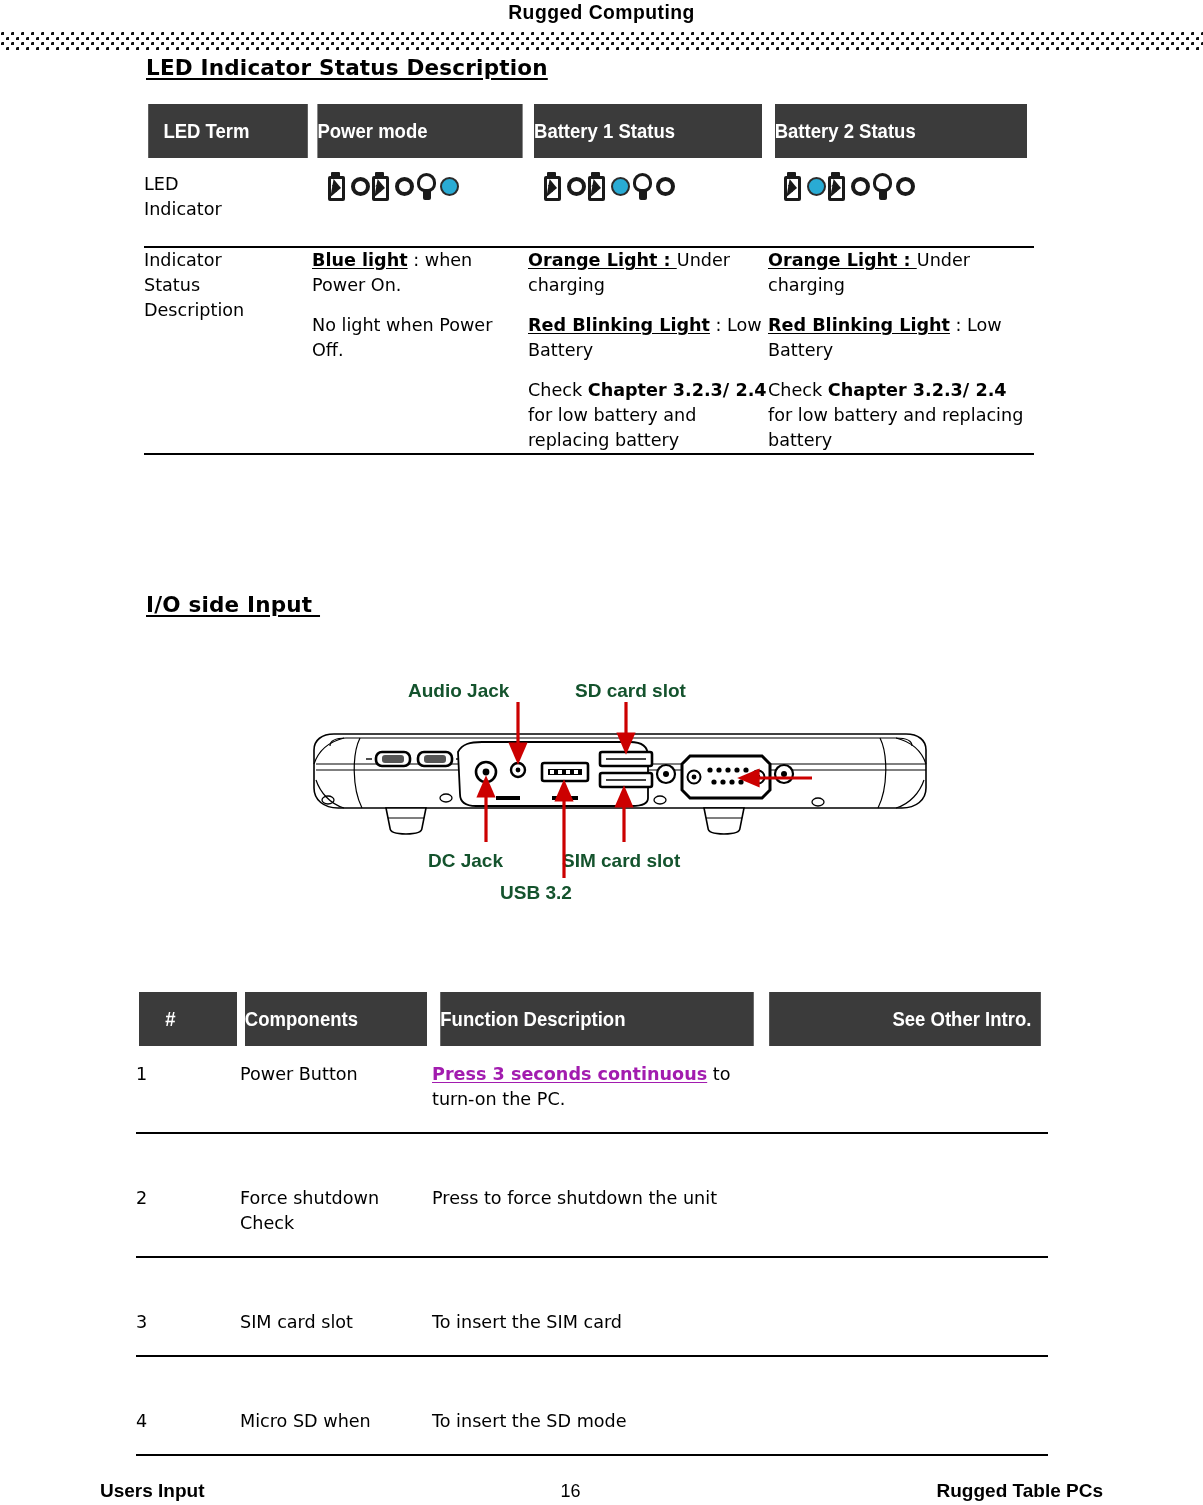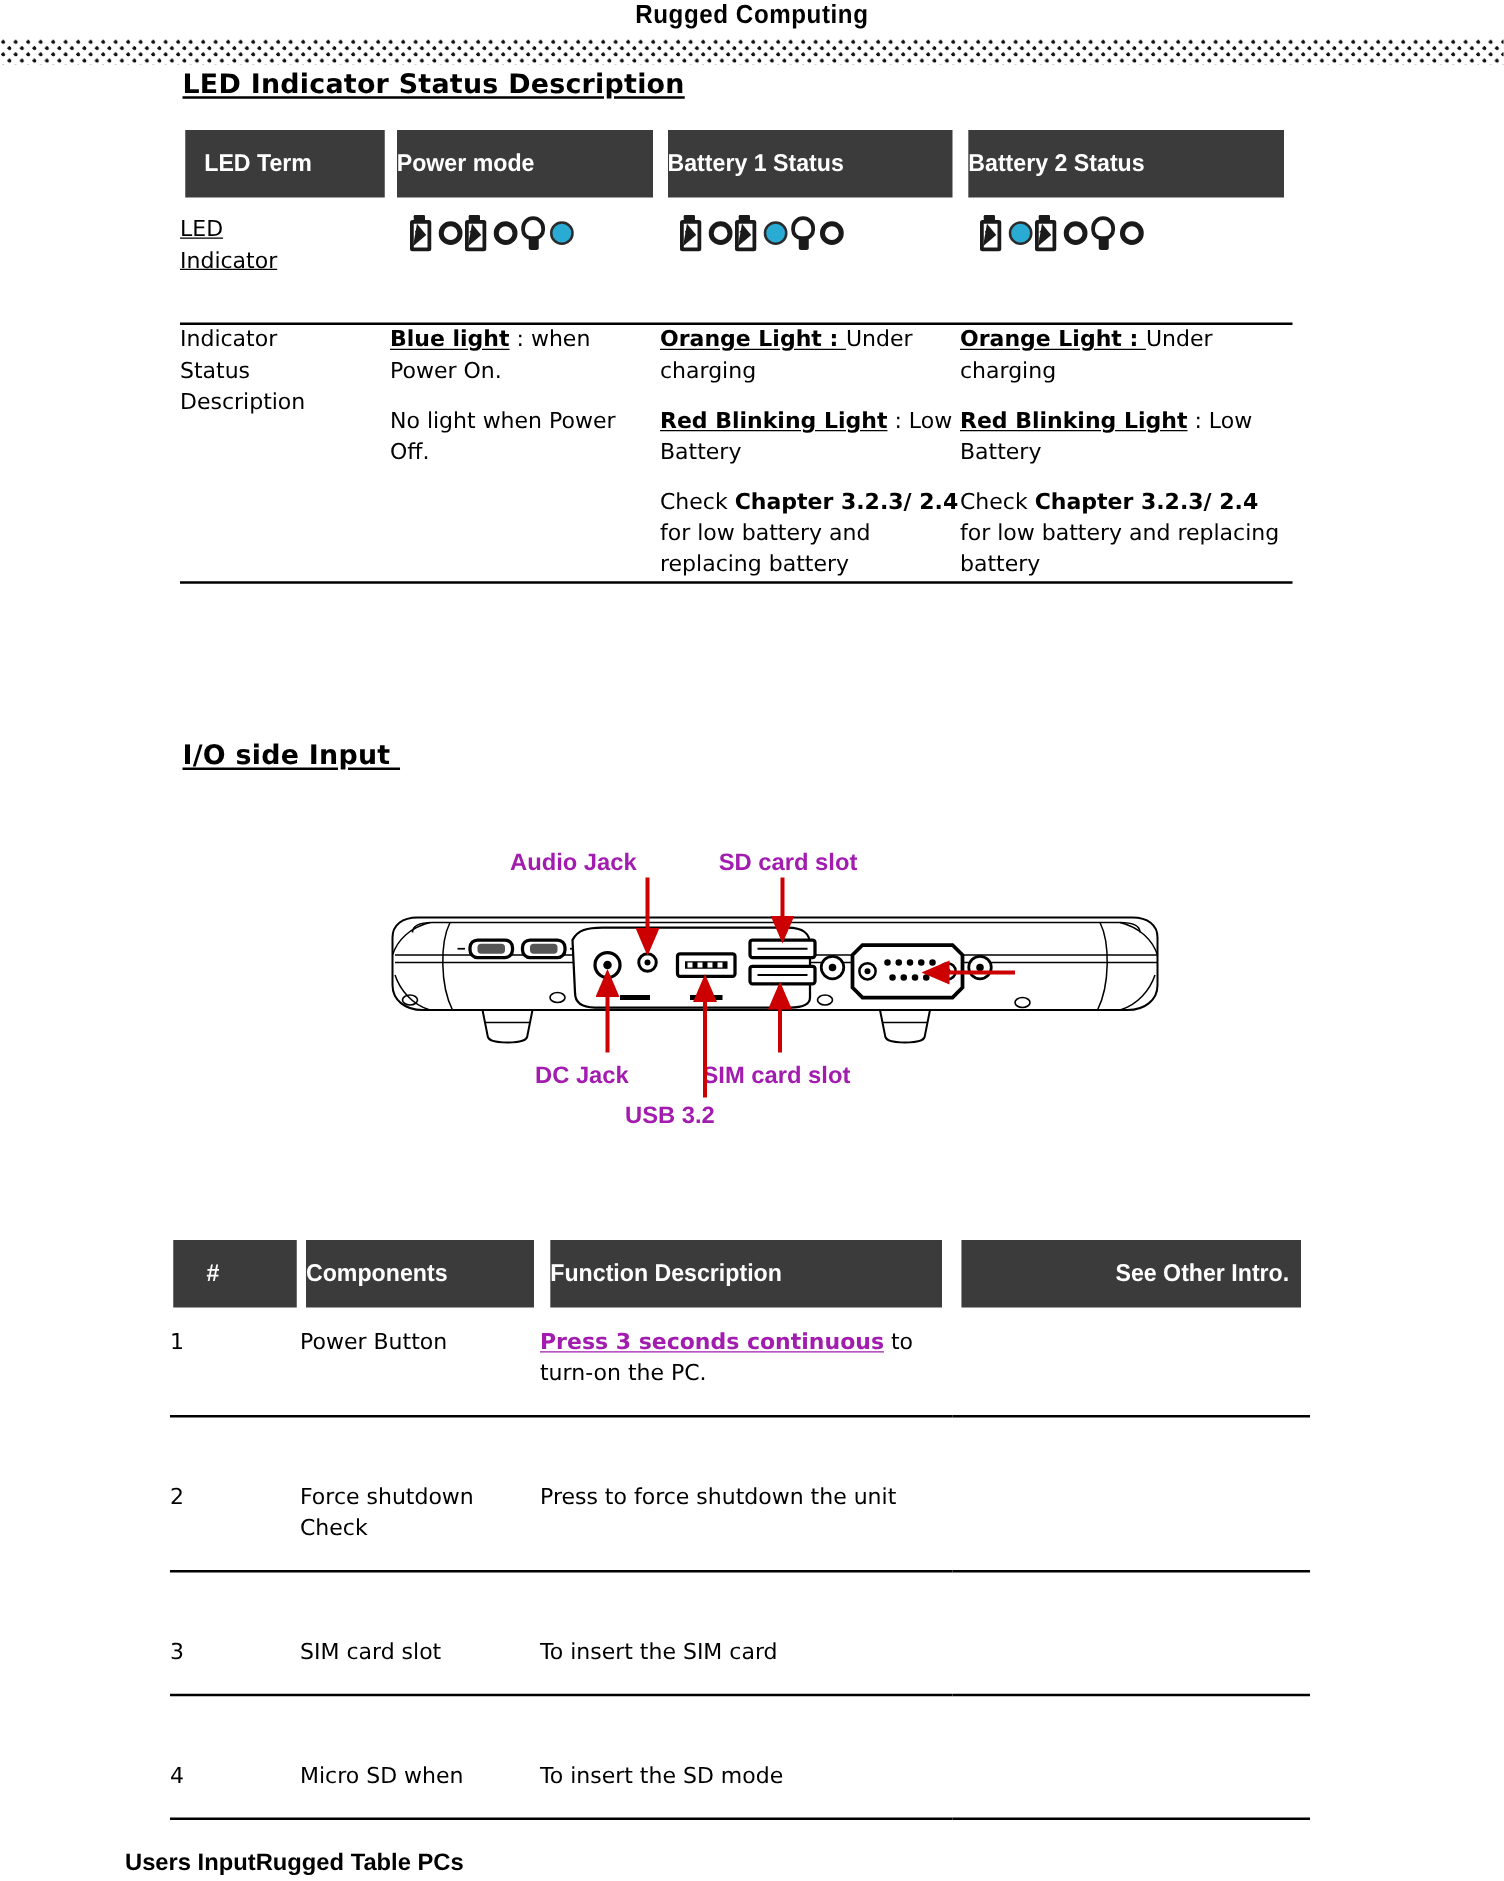--- a/index.html
+++ b/index.html
@@ -97,21 +97,21 @@
   #led-table {
     top: 104px;
     left: 144px;
     width: 874px;
   }
   #led-table thead th:nth-child(1) { padding-left: 16px; width: 152px; }
   #led-table thead th:nth-child(2) { width: 216px; }
   #led-table thead th:nth-child(3) { width: 240px; }
   #led-table thead th:nth-child(4) { width: 266px; }
 
-  .led-row td { padding-top: 14px; padding-bottom: 36px; text-decoration: underline; }
+  .led-row td { padding-top: 14px; padding-bottom: 24px; }
   .led-label {
     padding-left: 10px;
     font-size: 17.6px;
     line-height: 25px;
   }
   .led-icon-cell { text-align: left; }
   .led-group {
     display: inline-flex;
     align-items: center;
     gap: 2px;
@@ -220,21 +220,21 @@
     top: 660px;
     left: 300px;
     width: 640px;
     height: 240px;
   }
   .diagram-label {
     position: absolute;
     font-family: "Liberation Sans", sans-serif;
     font-weight: bold;
     font-size: 19px;
-    color: #a21caf;
+    color: #14532d;
     white-space: nowrap;
   }
 
   
   #components-table {
     top: 992px;
     left: 136px;
     width: 874px;
   }
   #components-table thead th:nth-child(1) { padding-left: 28px; width: 76px; }
@@ -605,14 +605,15 @@
       <td class="col-comp">USB</td>
       <td class="col-func">Standard USB2.0 port</td>
       <td class="col-see"></td>
     </tr>
 
   </tbody>
 </table>
 
 <div class="page-footer">
   <div class="footer-left">Users Input</div>
+  <div class="footer-center">16</div>
   <div class="footer-right">Rugged Table PCs</div>
 </div>
 
 </body></html>

